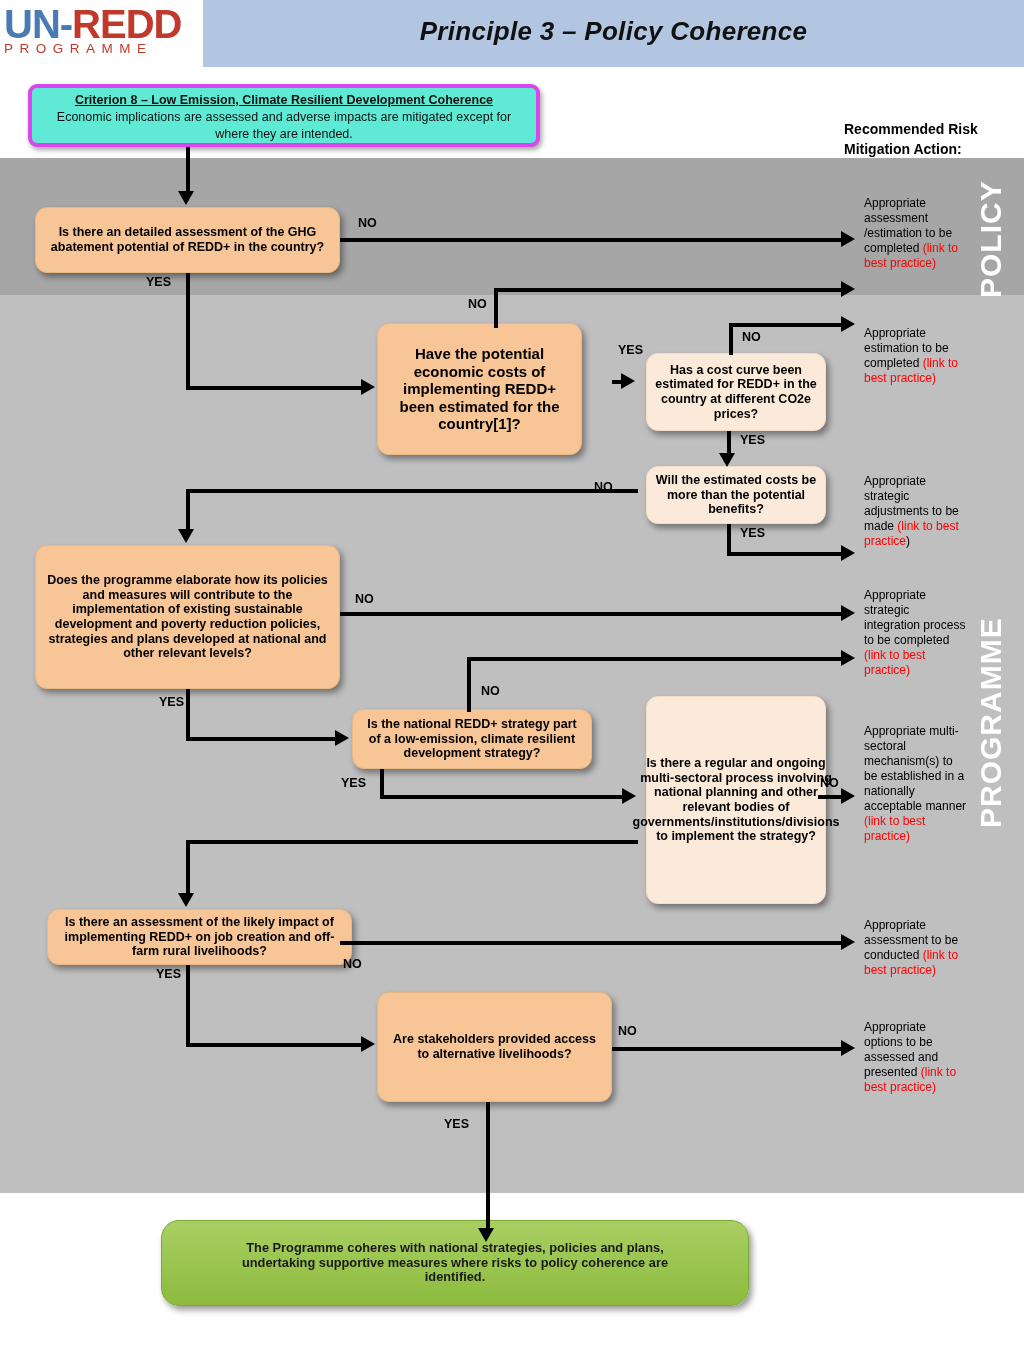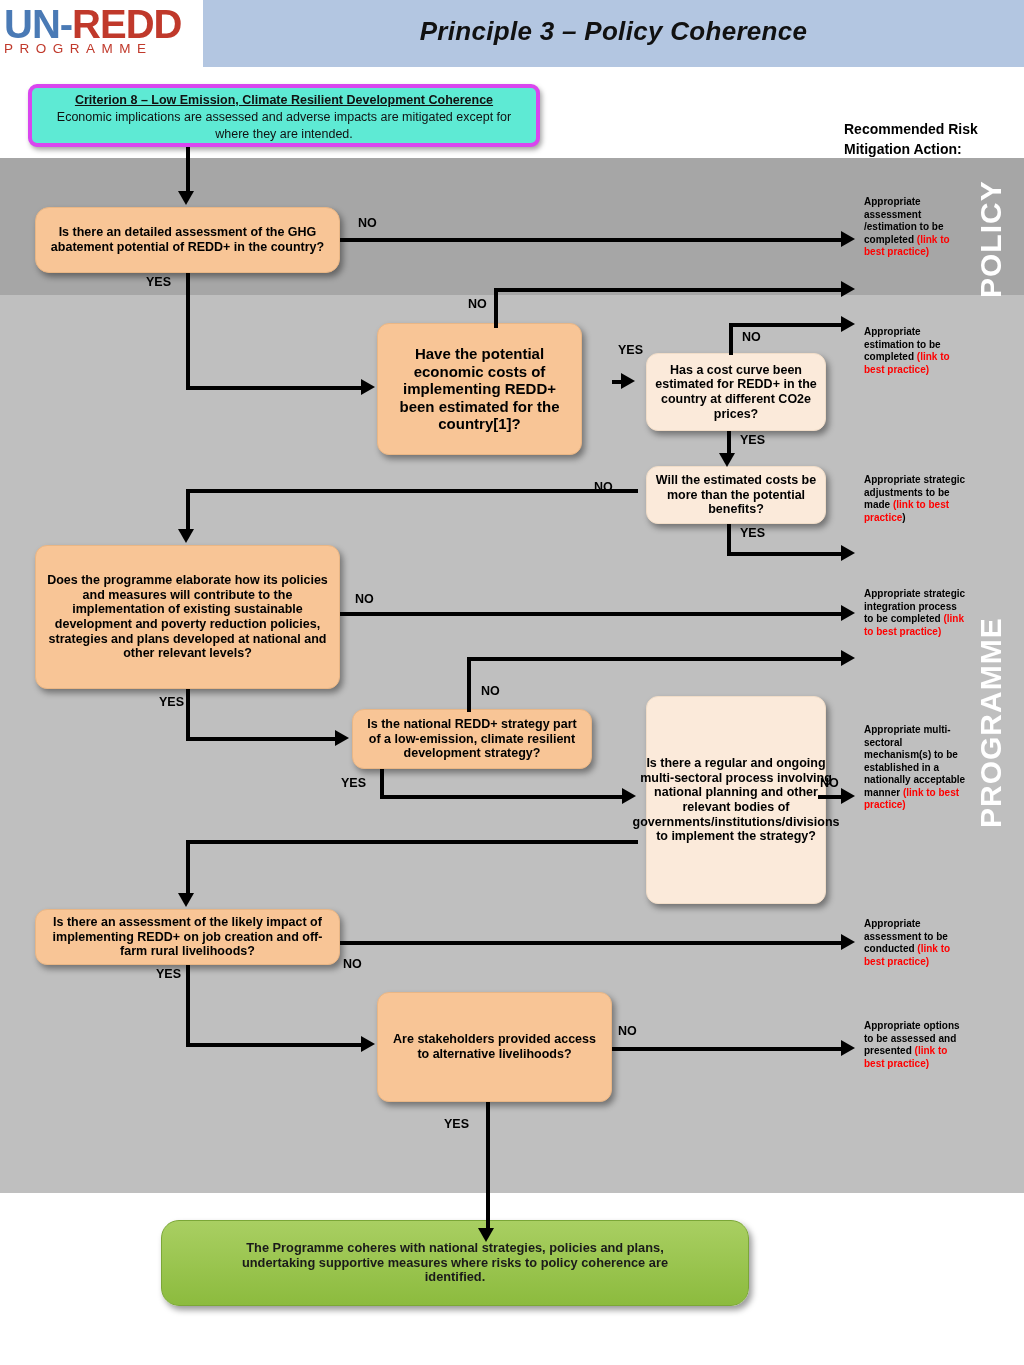--- a/index.html
+++ b/index.html
@@ -99,21 +99,21 @@
   }
 
   .edge-label {
     position:absolute; font-size:12.5px; font-weight:bold; color:#000;
     line-height:1; white-space:nowrap;
   }
 
   
   .action {
     position:absolute; width:104px;
-    font-size:10px; font-weight:bold; line-height:1.25; color:#000;
+    font-size:12px; font-weight:normal; line-height:1.25; color:#000;
   }
   .action .lnk { color:#ff0000; }
 
   #rma-heading {
     position:absolute; left:844px; top:120px; width:150px;
     font-size:14px; font-weight:bold; color:#000; line-height:1.4;
   }
 </style>
 </head>
 <body>
@@ -135,35 +135,35 @@
     <div class="logo-prog">PROGRAMME</div>
   </div>
 
   <div id="criterion">
     <div class="c-title">Criterion 8 – Low Emission, Climate Resilient Development Coherence</div>
     <div>Economic implications are assessed and adverse impacts are mitigated except for where they are intended.</div>
   </div>
 
   <div id="rma-heading">Recommended Risk Mitigation Action:</div>
 
-  <div class="node orange" style="left:35px;  top:207px;  width:305px; height:66px;  font-size:12.5px;border-radius:14px;">Is there an detailed assessment of the GHG abatement potential of REDD+ in the country?</div>
+  <div class="node orange" style="left:35px;  top:207px;  width:305px; height:66px;  font-size:12.5px;">Is there an detailed assessment of the GHG abatement potential of REDD+ in the country?</div>
 
   <div class="node orange" style="left:377px; top:323px;  width:205px; height:132px; font-size:15px;">Have the potential economic costs of implementing REDD+ been estimated for the country[1]?</div>
 
   <div class="node cream" style="left:638px; top:353px;  width:180px; height:78px;  font-size:12.5px;">Has a cost curve been estimated for REDD+ in the country at different CO2e prices?</div>
 
   <div class="node cream" style="left:638px; top:466px;  width:180px; height:58px;  font-size:12.5px;">Will the estimated costs be more than the potential benefits?</div>
 
   <div class="node orange" style="left:35px;  top:545px;  width:305px; height:144px; font-size:12.5px;">Does the programme elaborate how its policies and measures will contribute to the implementation of existing sustainable development and poverty reduction policies, strategies and plans developed at national and other relevant levels?</div>
 
   <div class="node orange" style="left:352px; top:709px;  width:240px; height:60px;  font-size:12.5px;">Is the national REDD+ strategy part of a low-emission, climate resilient development strategy?</div>
 
   <div class="node cream" style="left:638px; top:696px;  width:180px; height:208px; font-size:12.5px;">Is there a regular and ongoing multi-sectoral process involving  national planning and other relevant bodies of governments/institutions/divisions to implement the strategy?</div>
 
-  <div class="node orange" style="left:35px;  top:909px;  width:305px; height:56px;  font-size:12.5px;">Is there an assessment of the likely impact of implementing REDD+ on job creation and off-farm rural livelihoods?</div>
+  <div class="node orange" style="left:47px;  top:909px;  width:305px; height:56px;  font-size:12.5px;">Is there an assessment of the likely impact of implementing REDD+ on job creation and off-farm rural livelihoods?</div>
 
   <div class="node orange" style="left:377px; top:992px;  width:235px; height:110px; font-size:12.5px;">Are stakeholders provided access to alternative livelihoods?</div>
 
   <div class="node green" style="left:161px; top:1220px; width:588px; height:86px; font-size:12.8px; padding:0 60px;">The Programme coheres with national strategies, policies and  plans, undertaking supportive measures where risks to policy coherence are identified.</div>
 
   <div class="ln v" style="left:186px; top:147px; height:46px;"></div>
   <div class="arrow-d" style="left:178px; top:191px;"></div>
 
   <div class="ln h" style="left:340px; top:238px; width:505px;"></div>
   <div class="arrow-r" style="left:841px; top:231px;"></div>

